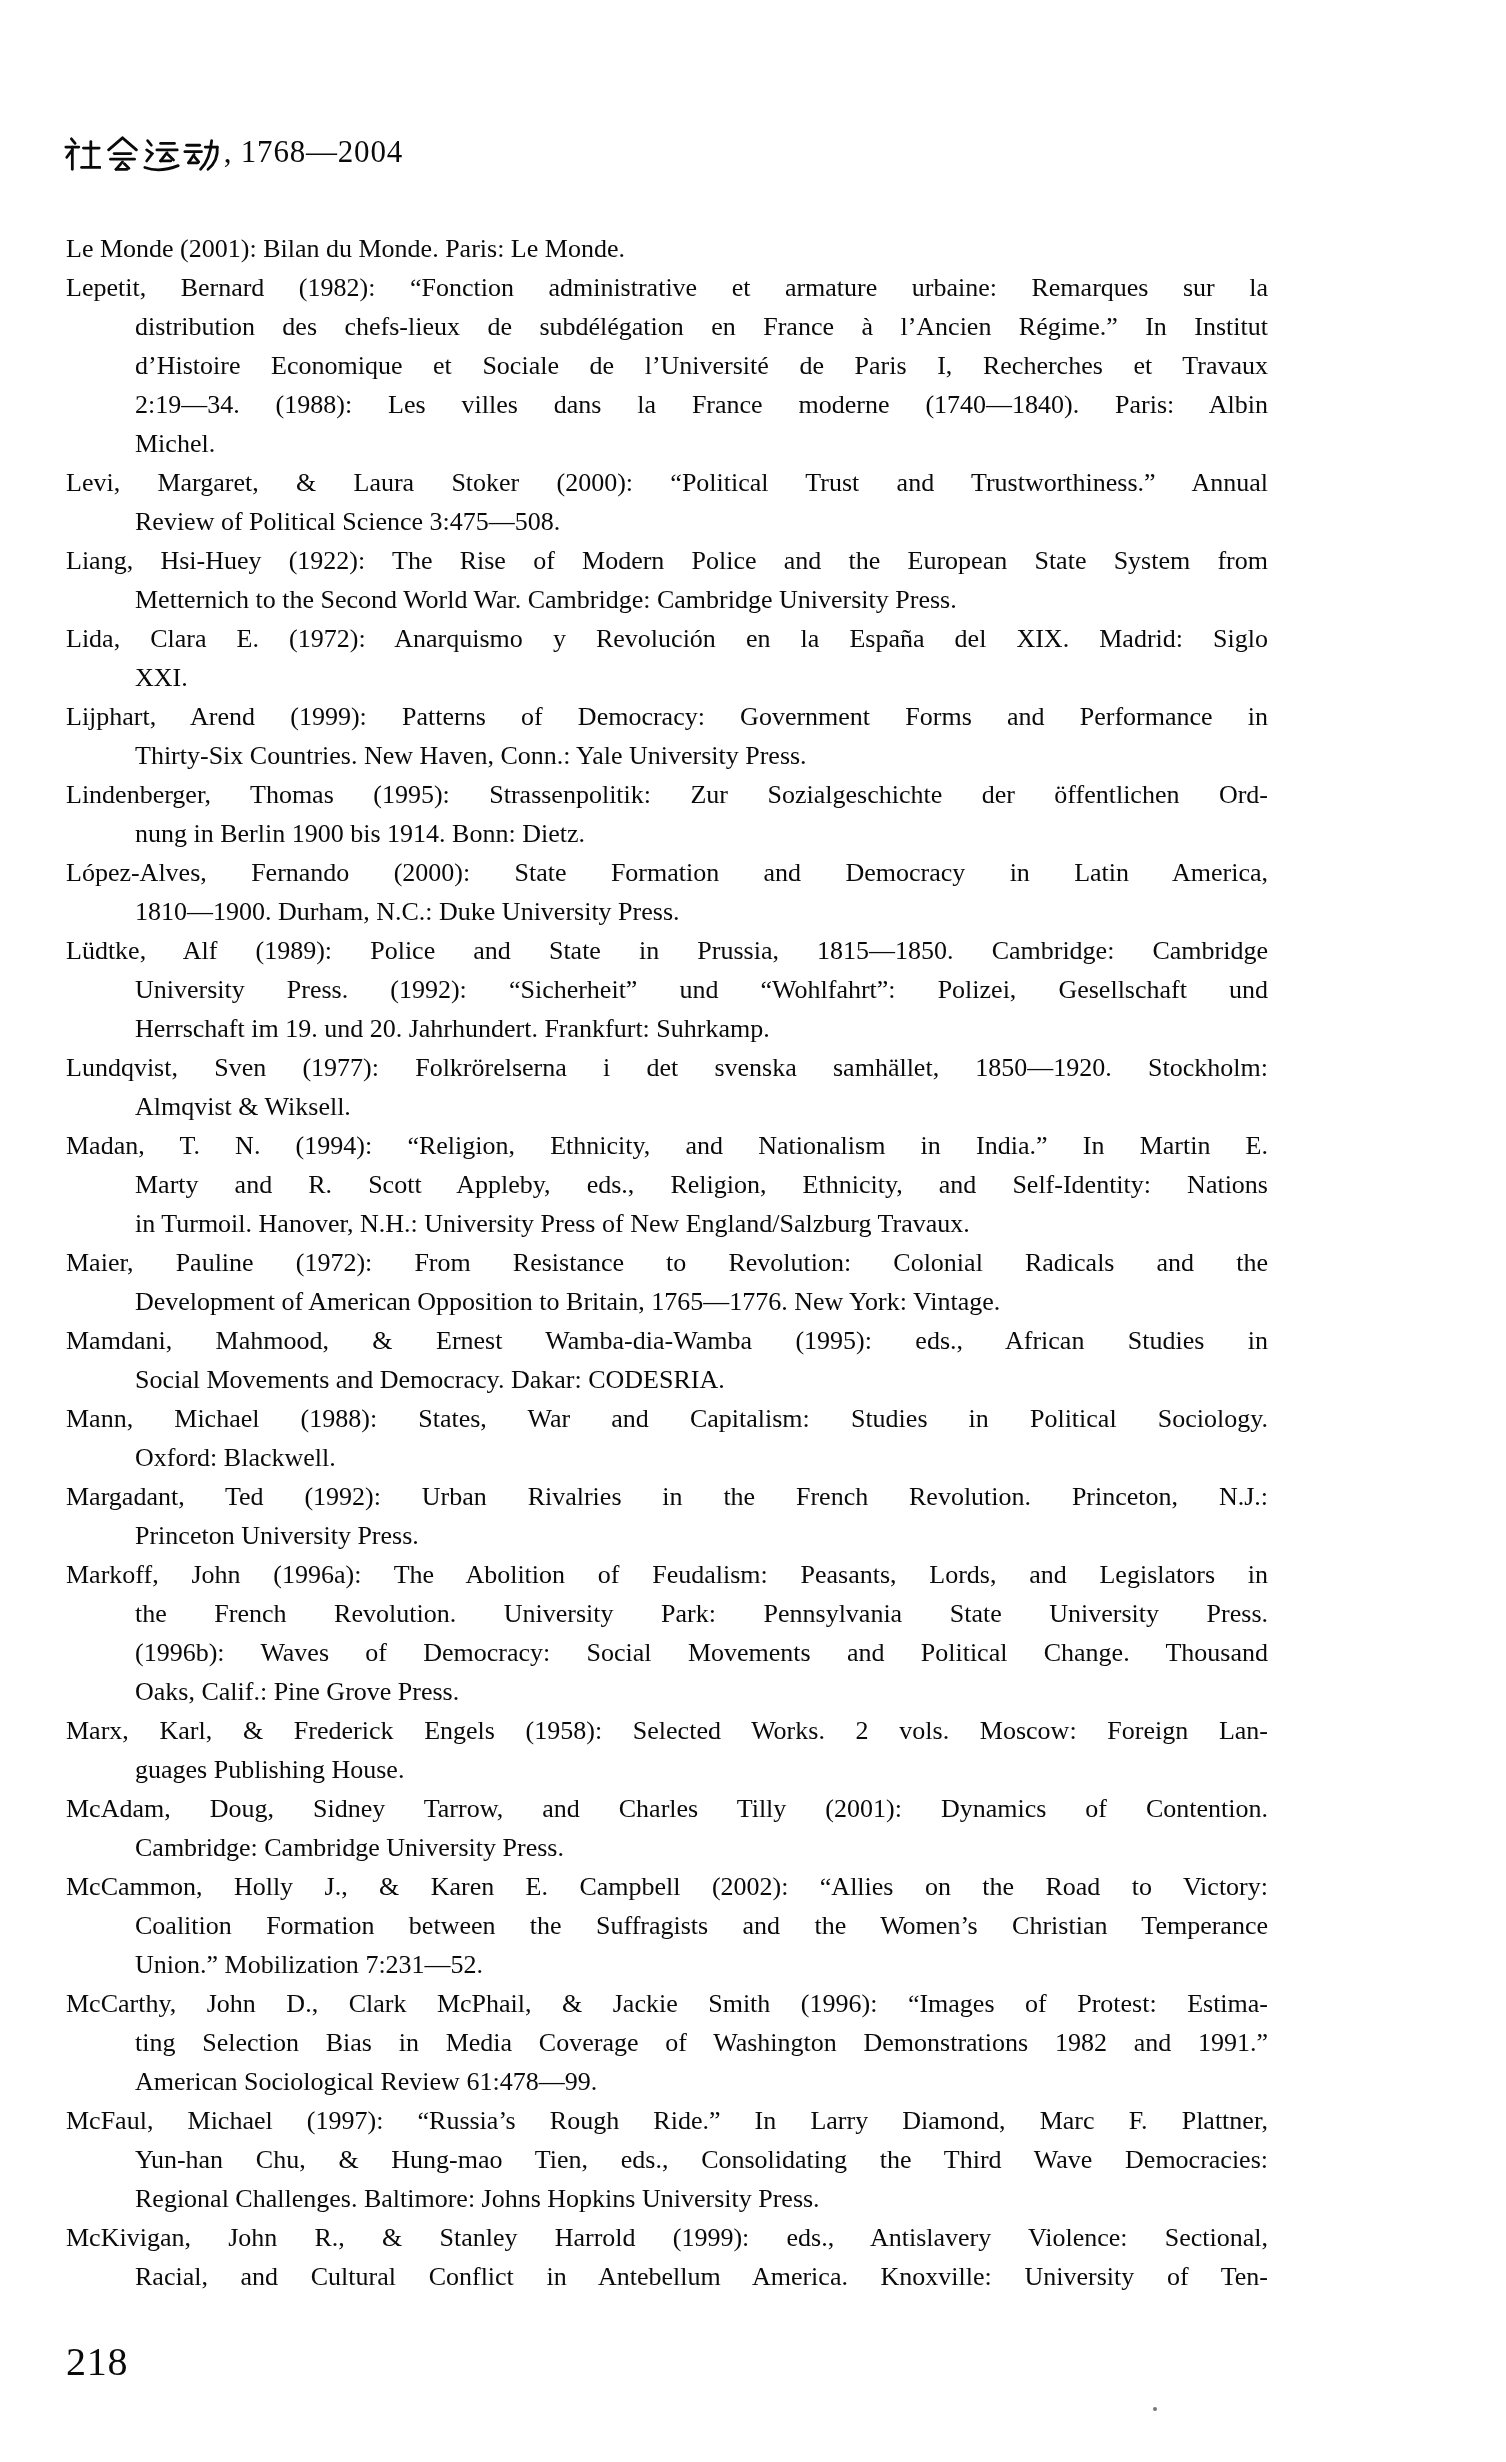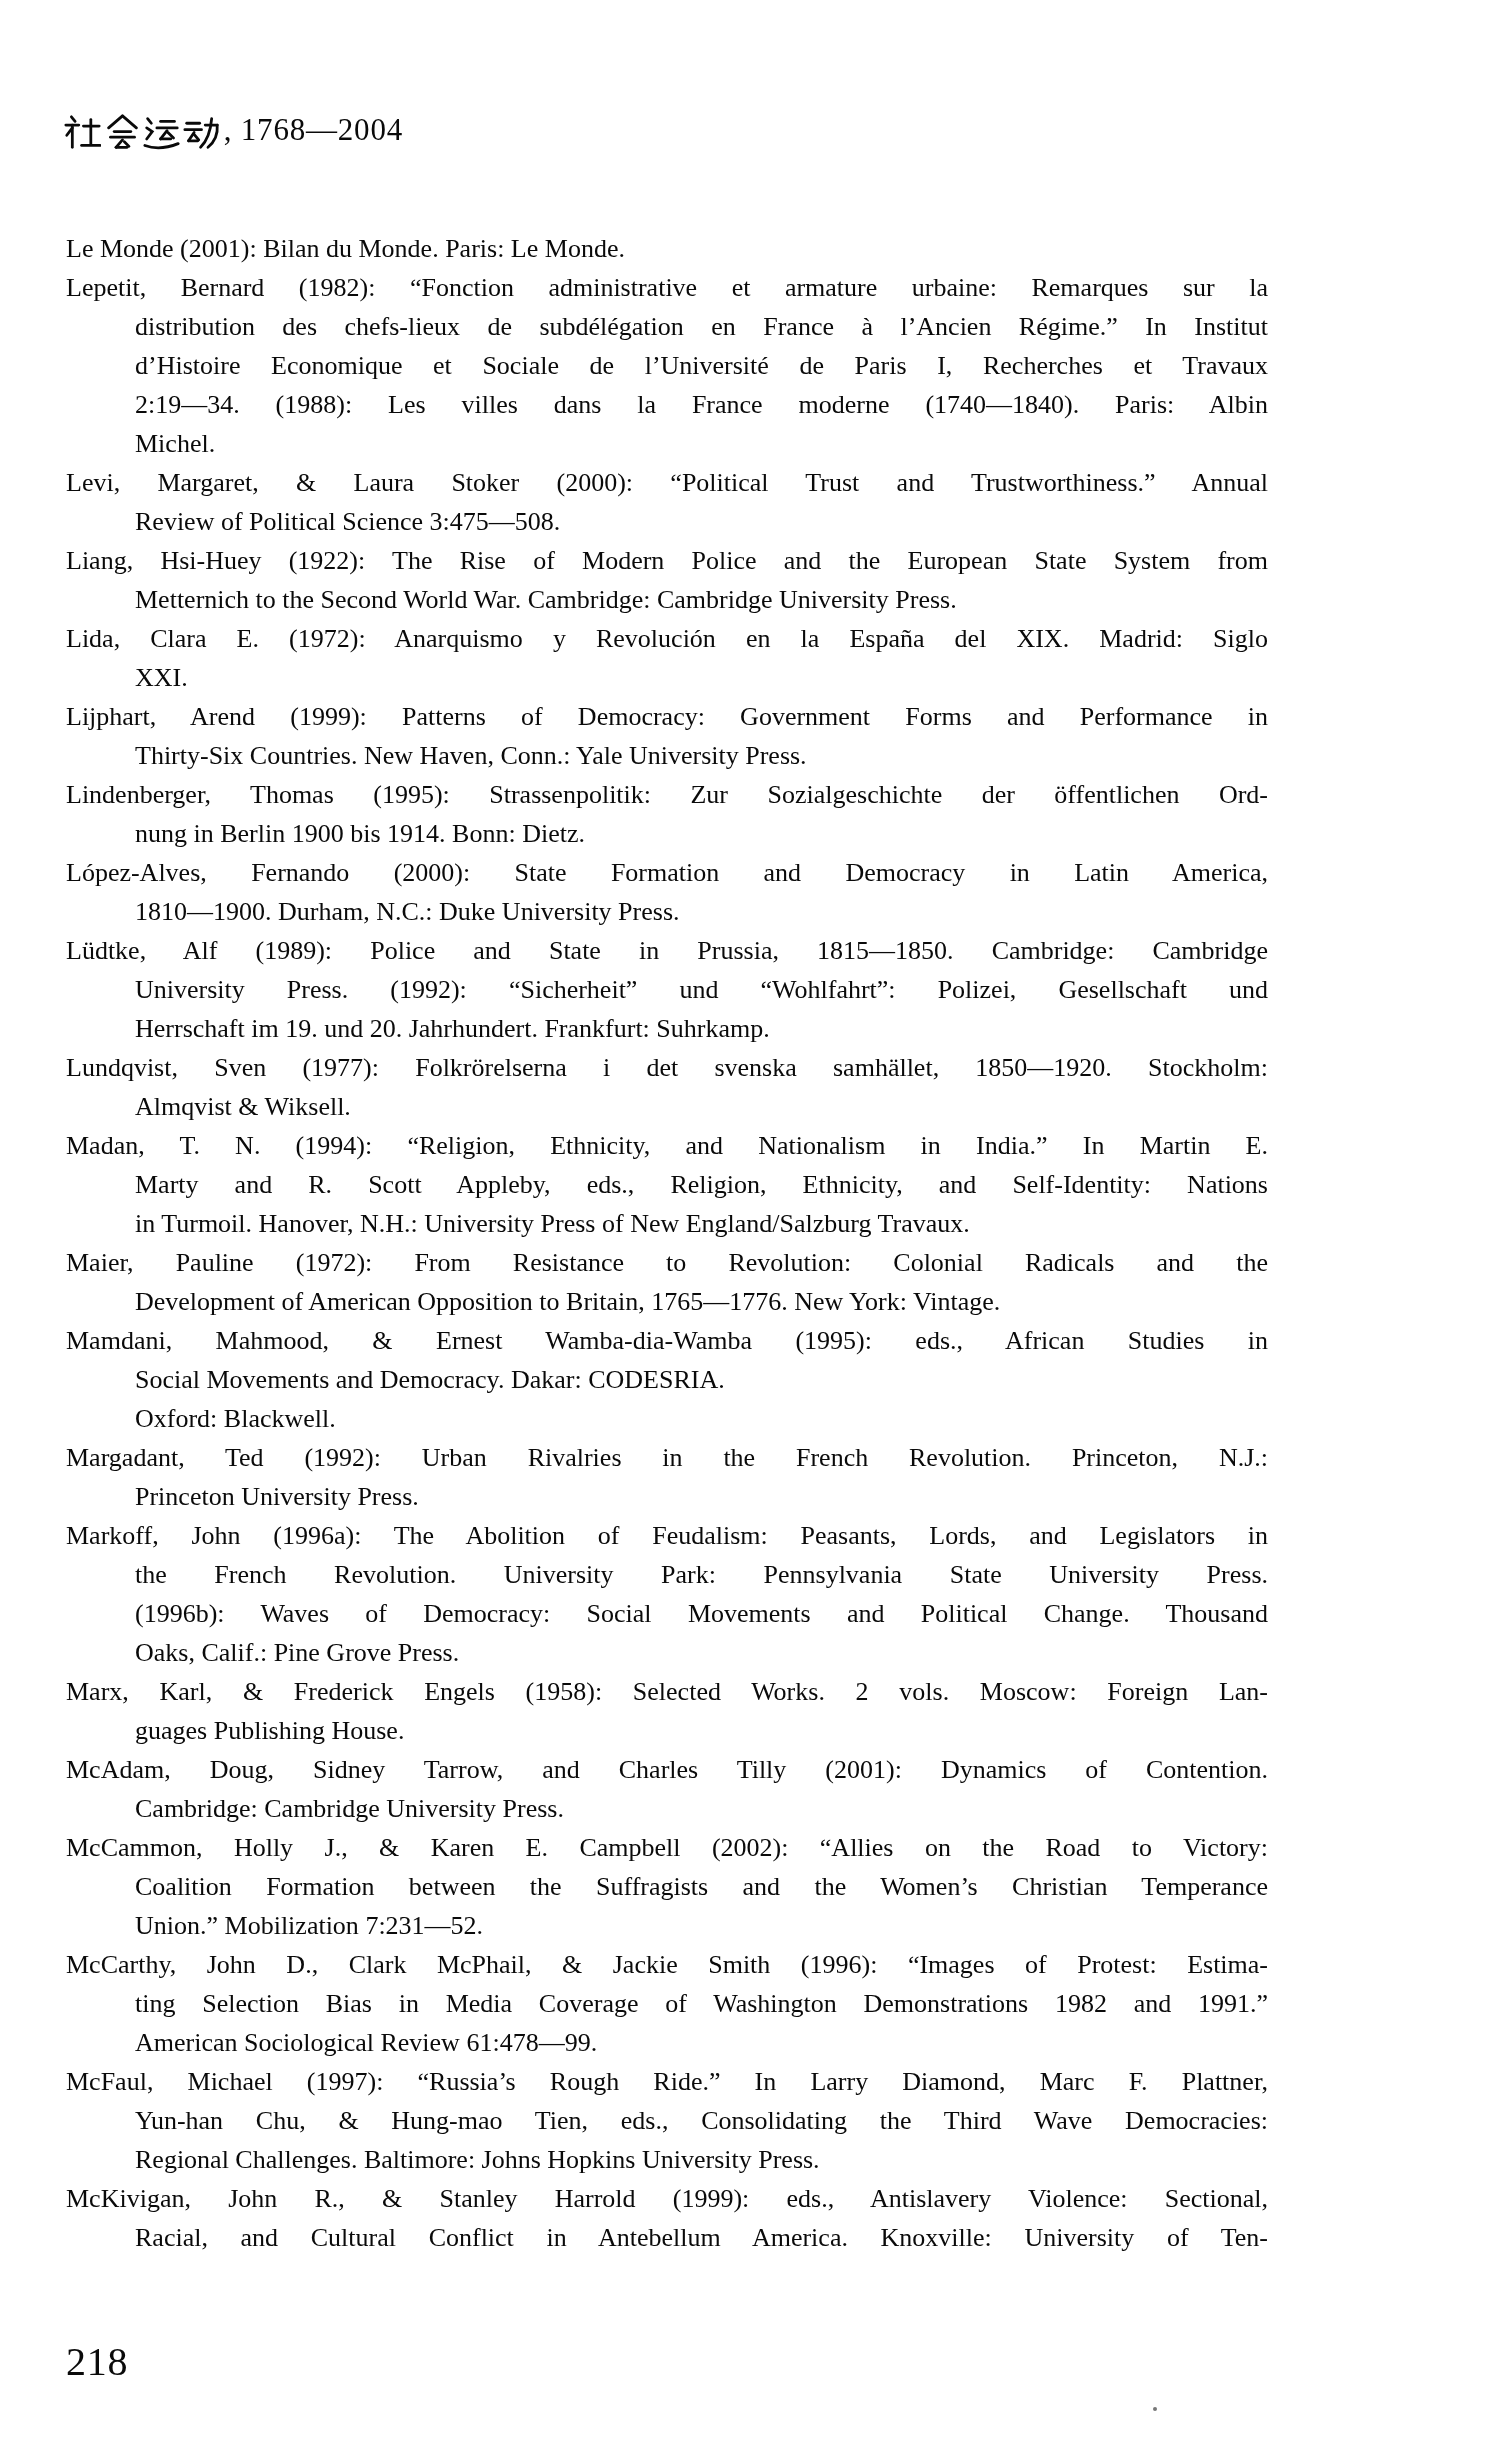--- a/index.html
+++ b/index.html
@@ -9,24 +9,24 @@
     height: 2462px;
     margin: 0 auto;
     background: #ffffff;
     color: #0a0a0a;
     font-family: "Liberation Serif", "DejaVu Serif", serif;
     overflow: hidden;
   }
   .running-head {
     position: absolute;
     left: 64px;
-    top: 114px;
+    top: 128px;
     height: 52px;
     display: flex;
-    align-items: flex-start;
+    align-items: center;
     white-space: nowrap;
   }
   .cjk-title { display: inline-flex; align-items: center; }
   .cjk-title svg { display: block; margin-right: 2.5px; }
   .head-suffix {
     font-size: 31px;
     letter-spacing: 0.8px;
     margin-left: 1.7px;
     transform: translateY(-1.7px);
   }
@@ -144,20 +144,21 @@
       <div class="line cont"><span class="it">Herrschaft im 19. und 20. Jahrhundert</span><span>. Frankfurt: Suhrkamp.</span></div>
       <div class="line just"><span>Lundqvist, Sven (1977): </span><span class="it">Folkrörelserna i det svenska samhället, 1850—1920</span><span>. Stockholm:</span></div>
       <div class="line cont"><span>Almqvist &amp; Wiksell.</span></div>
       <div class="line just"><span>Madan, T. N. (1994): “Religion, Ethnicity, and Nationalism in India.” In Martin E.</span></div>
       <div class="line cont just"><span>Marty and R. Scott Appleby, eds., </span><span class="it">Religion, Ethnicity, and Self-Identity: Nations</span></div>
       <div class="line cont"><span class="it">in Turmoil</span><span>. Hanover, N.H.: University Press of New England/Salzburg Travaux.</span></div>
       <div class="line just"><span>Maier, Pauline (1972): </span><span class="it">From Resistance to Revolution: Colonial Radicals and the</span></div>
       <div class="line cont"><span class="it">Development of American Opposition to Britain, 1765—1776</span><span>. New York: Vintage.</span></div>
       <div class="line just"><span>Mamdani, Mahmood, &amp; Ernest Wamba-dia-Wamba (1995): eds., </span><span class="it">African Studies in</span></div>
       <div class="line cont"><span class="it">Social Movements and Democracy</span><span>. Dakar: CODESRIA.</span></div>
+      <div class="line just"><span>Mann, Michael (1988): </span><span class="it">States, War and Capitalism: Studies in Political Sociology</span><span>.</span></div>
       <div class="line cont"><span>Oxford: Blackwell.</span></div>
       <div class="line just"><span>Margadant, Ted (1992): </span><span class="it">Urban Rivalries in the French Revolution</span><span>. Princeton, N.J.:</span></div>
       <div class="line cont"><span>Princeton University Press.</span></div>
       <div class="line just"><span>Markoff, John (1996a): </span><span class="it">The Abolition of Feudalism: Peasants, Lords, and Legislators in</span></div>
       <div class="line cont just"><span class="it">the French Revolution</span><span>. University Park: Pennsylvania State University Press.</span></div>
       <div class="line cont just"><span>(1996b): </span><span class="it">Waves of Democracy: Social Movements and Political Change</span><span>. Thousand</span></div>
       <div class="line cont"><span>Oaks, Calif.: Pine Grove Press.</span></div>
       <div class="line just"><span>Marx, Karl, &amp; Frederick Engels (1958): </span><span class="it">Selected Works</span><span>. 2 vols. Moscow: Foreign Lan-</span></div>
       <div class="line cont"><span>guages Publishing House.</span></div>
       <div class="line just"><span>McAdam, Doug, Sidney Tarrow, and Charles Tilly (2001): </span><span class="it">Dynamics of Contention</span><span>.</span></div>

